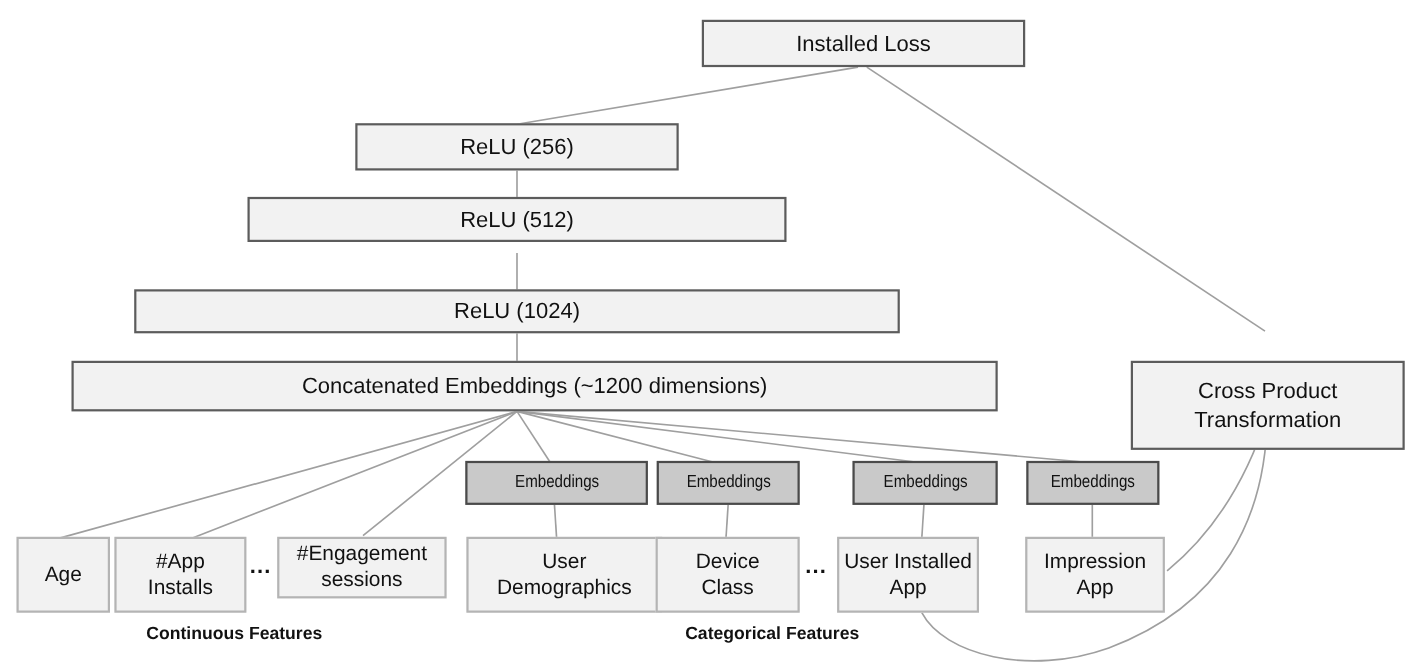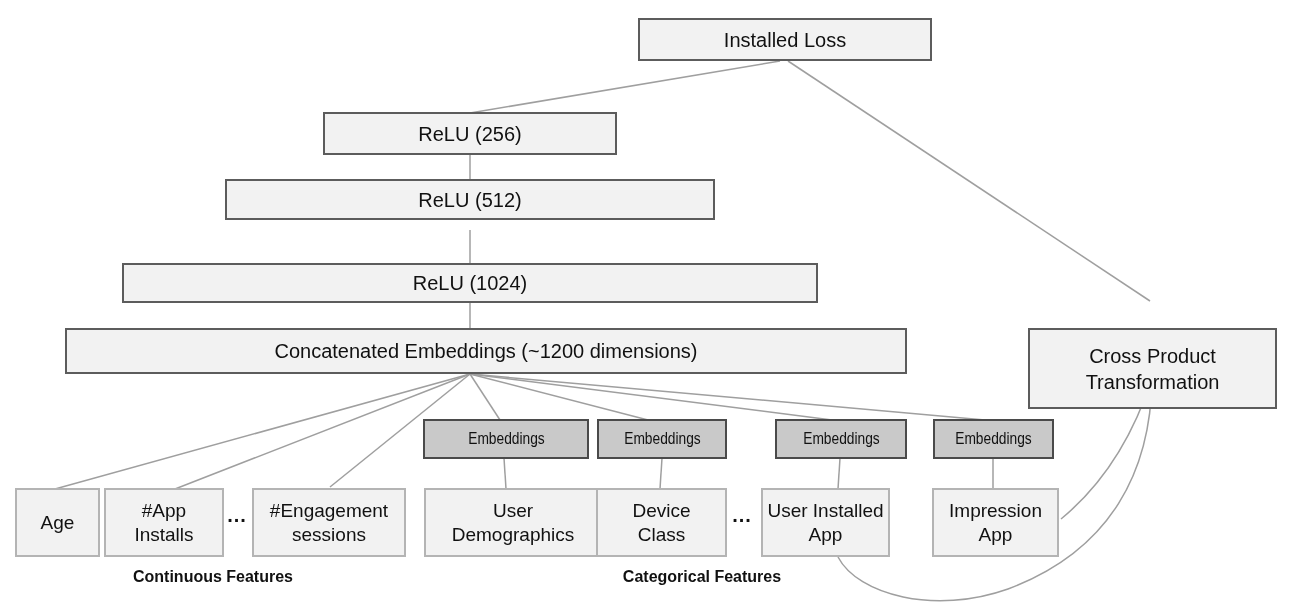--- a/index.html
+++ b/index.html
@@ -93,21 +93,21 @@
     <span class="squeeze">Embeddings</span>
   </div>
 
   <div class="node leaf" style="left:15px;top:488px;width:85px;height:69px;">Age</div>
 
   <div class="node leaf" style="left:104px;top:488px;width:120px;height:69px;">#App
 Installs</div>
 
   <div class="ellipsis" style="left:222px;top:504px;">...</div>
 
-  <div class="node leaf" style="left:252px;top:488px;width:154px;height:69px;">#Engagement
+  <div class="node leaf" style="left:252px;top:488px;width:154px;height:56px;">#Engagement
 sessions</div>
 
   <div class="node leaf" style="left:424px;top:488px;width:178px;height:69px;">User
 Demographics</div>
 
   <div class="node leaf" style="left:596px;top:488px;width:131px;height:69px;">Device
 Class</div>
 
   <div class="ellipsis" style="left:727px;top:504px;">...</div>
 

